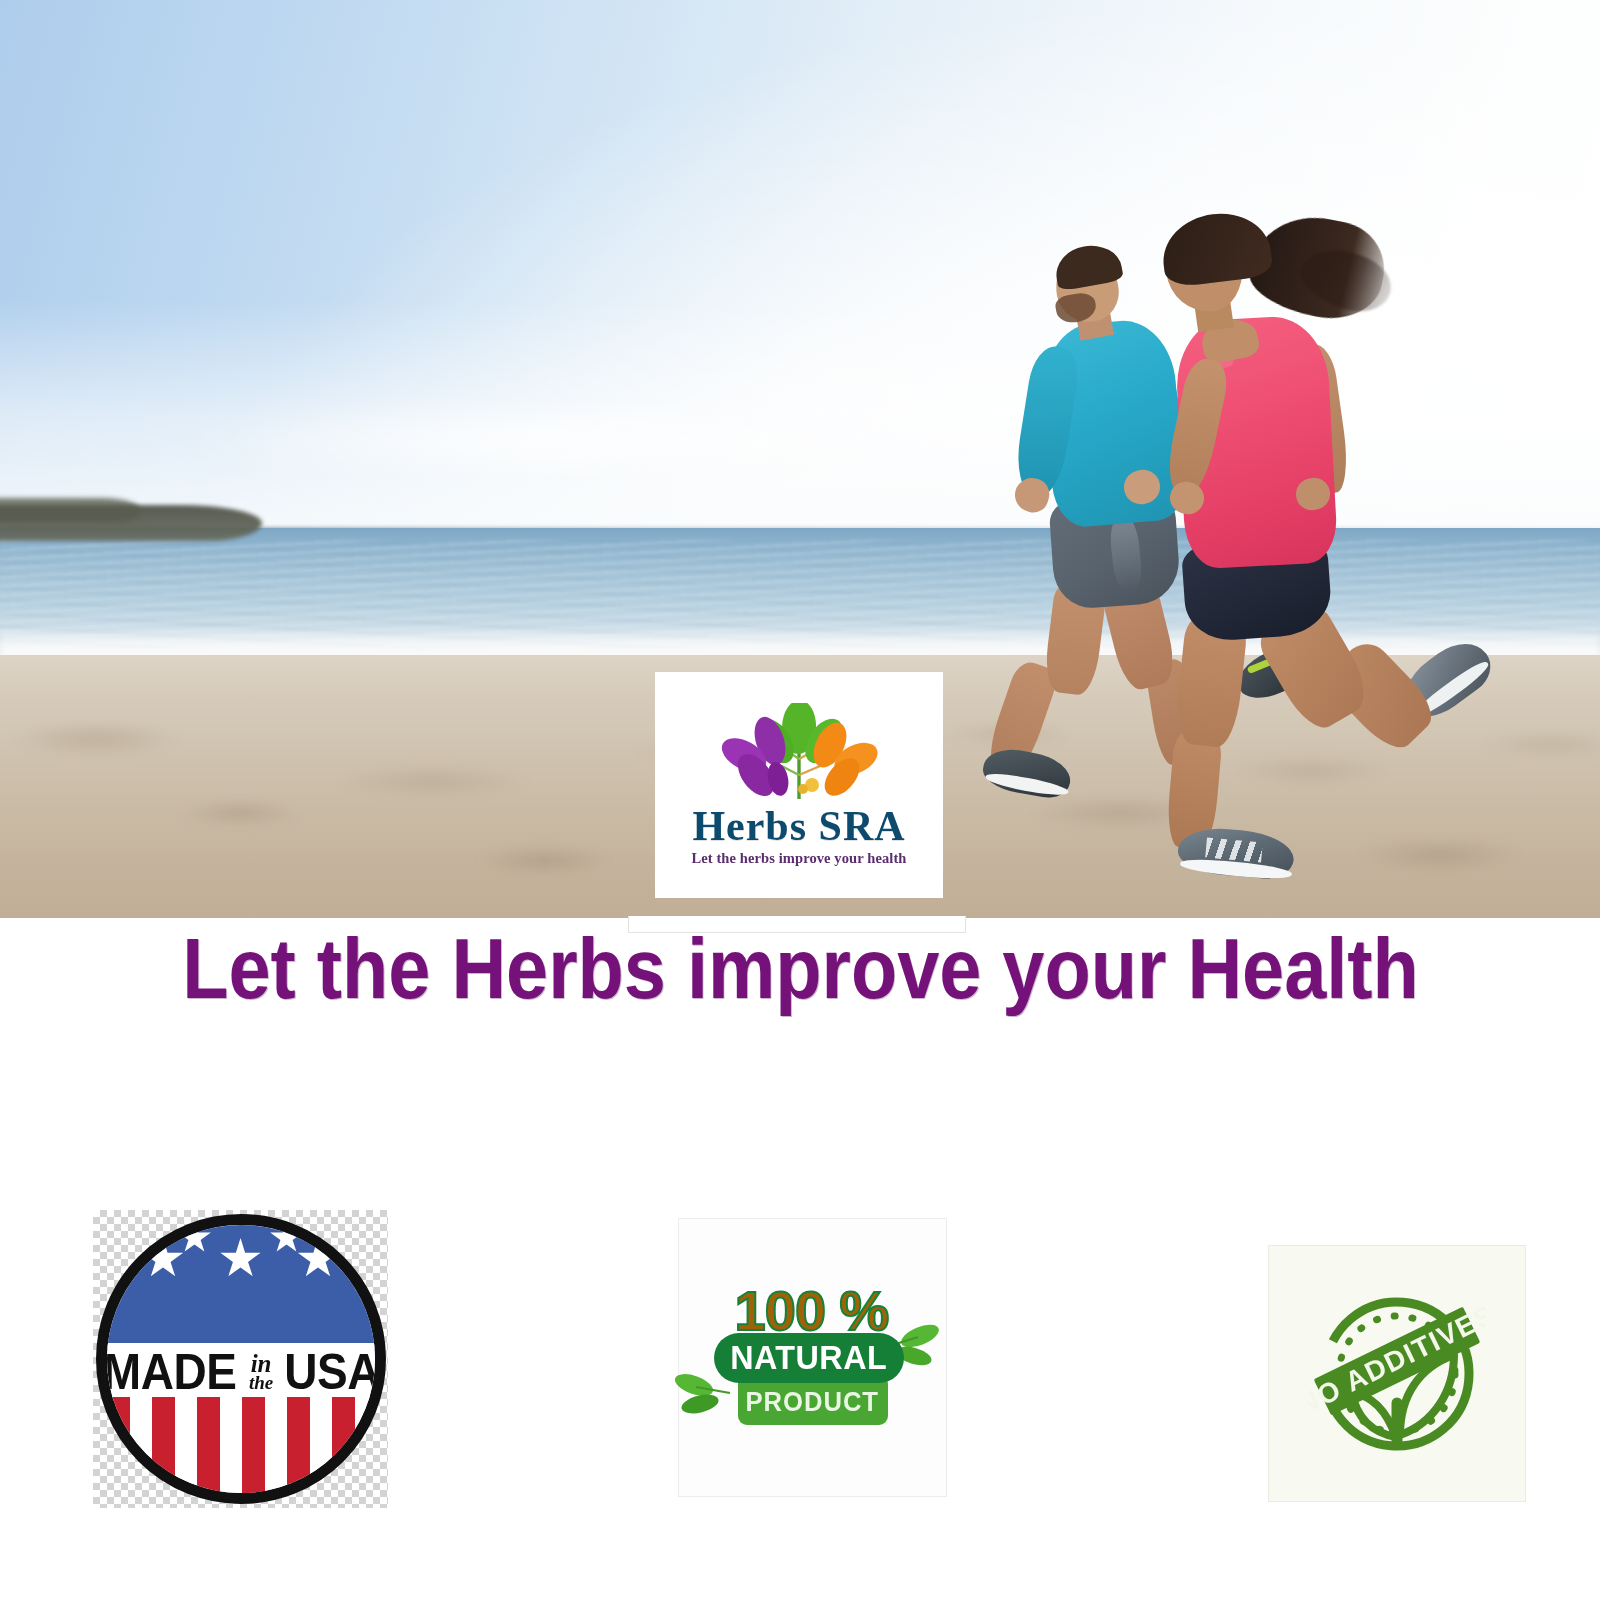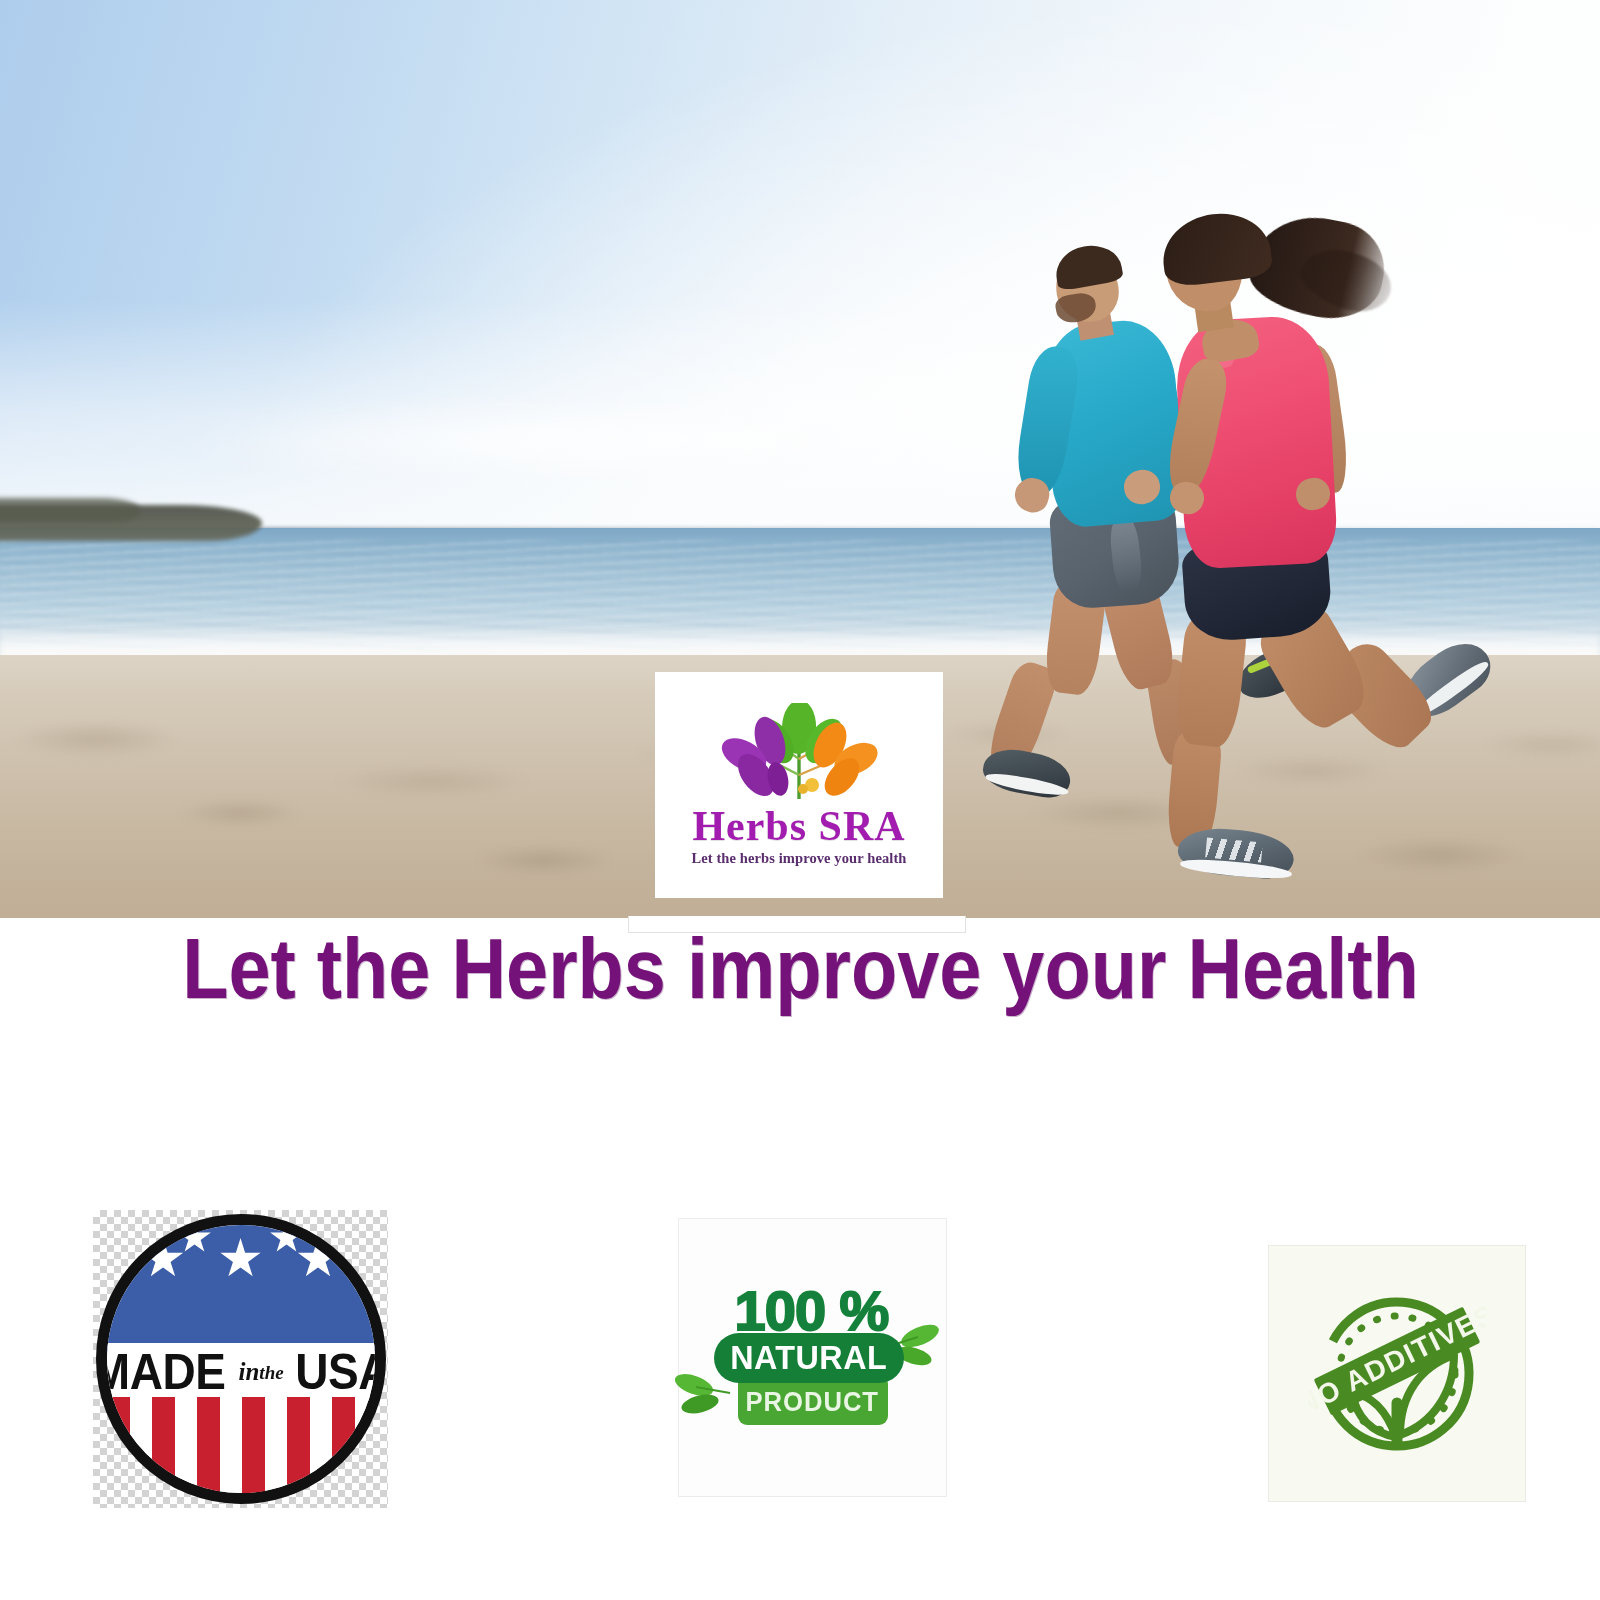--- a/index.html
+++ b/index.html
@@ -162,21 +162,21 @@
 
   
   .logo-card{
     position:absolute;left:655px;top:672px;width:288px;height:226px;
     background:#ffffff;z-index:8;display:flex;flex-direction:column;
     align-items:center;justify-content:center;
   }
   .logo-leaves{width:182px;height:104px;display:block;margin:0 auto 2px;}
   .logo-word{
     font-family:"Liberation Serif", serif;font-weight:700;
-    font-size:42px;line-height:1;color:#a21caf;letter-spacing:1px;
+    font-size:42px;line-height:1;color:#0c4a6e;letter-spacing:1px;
     text-shadow:0 1px 0 rgba(0,0,0,.12);margin-top:-4px;
   }
   .logo-tag{
     font-family:"Liberation Serif", serif;font-weight:700;
     font-size:14.5px;color:#5a2d6e;letter-spacing:.1px;margin-top:3px;
   }
   .photo-underline{
     position:absolute;left:628px;top:916px;width:336px;height:16px;
     border:1px solid #e2e2e2;border-top:none;background:#ffffff;z-index:9;
   }
@@ -227,37 +227,37 @@
     background:repeating-linear-gradient(90deg,#c8202e 0px,#c8202e 23px,#ffffff 23px,#ffffff 45px);
   }
   .usa-text{
     position:absolute;left:0;top:44%;width:100%;height:22%;
     display:flex;align-items:center;justify-content:center;gap:7px;background:#ffffff;
   }
   .usa-made,.usa-usa{
     font-family:"Liberation Sans Narrow","Liberation Sans",sans-serif;font-weight:700;
     font-size:50px;color:#111111;letter-spacing:-.5px;transform:scaleX(.92);
   }
-  .usa-inthe{display:flex;flex-direction:row;align-items:center;line-height:.82;}
+  .usa-inthe{display:flex;flex-direction:column;align-items:center;line-height:.82;}
   .usa-in,.usa-the{
     font-family:"Liberation Serif",serif;font-style:italic;font-weight:700;
     color:#111111;
   }
   .usa-in{font-size:25px;}
   .usa-the{font-size:19px;}
 
   
   .b-nat{
     left:678px;top:33px;width:267px;height:277px;background:#fdfdfd;border:1px solid #ececec;
   }
   .nat-inner{position:absolute;left:50%;top:50%;transform:translate(-50%,-50%);width:210px;height:150px;}
   .nat-100{
     position:absolute;left:8px;top:0;width:192px;text-align:center;
     font-family:"Liberation Sans Narrow","Liberation Sans",sans-serif;font-weight:700;
-    font-size:56px;line-height:1;color:#15803d;letter-spacing:-1px;
+    font-size:56px;line-height:1;color:#a16207;letter-spacing:-1px;
     -webkit-text-stroke:2px #15823a;
   }
   .nat-band{
     position:absolute;left:6px;top:50px;width:190px;height:50px;
     background:#157f38;border-radius:25px;display:flex;align-items:center;justify-content:center;z-index:3;
   }
   .nat-band span{
     font-family:"Liberation Sans Narrow","Liberation Sans",sans-serif;font-weight:700;
     font-size:34px;color:#ffffff;letter-spacing:.5px;transform:scaleX(.95);
   }

